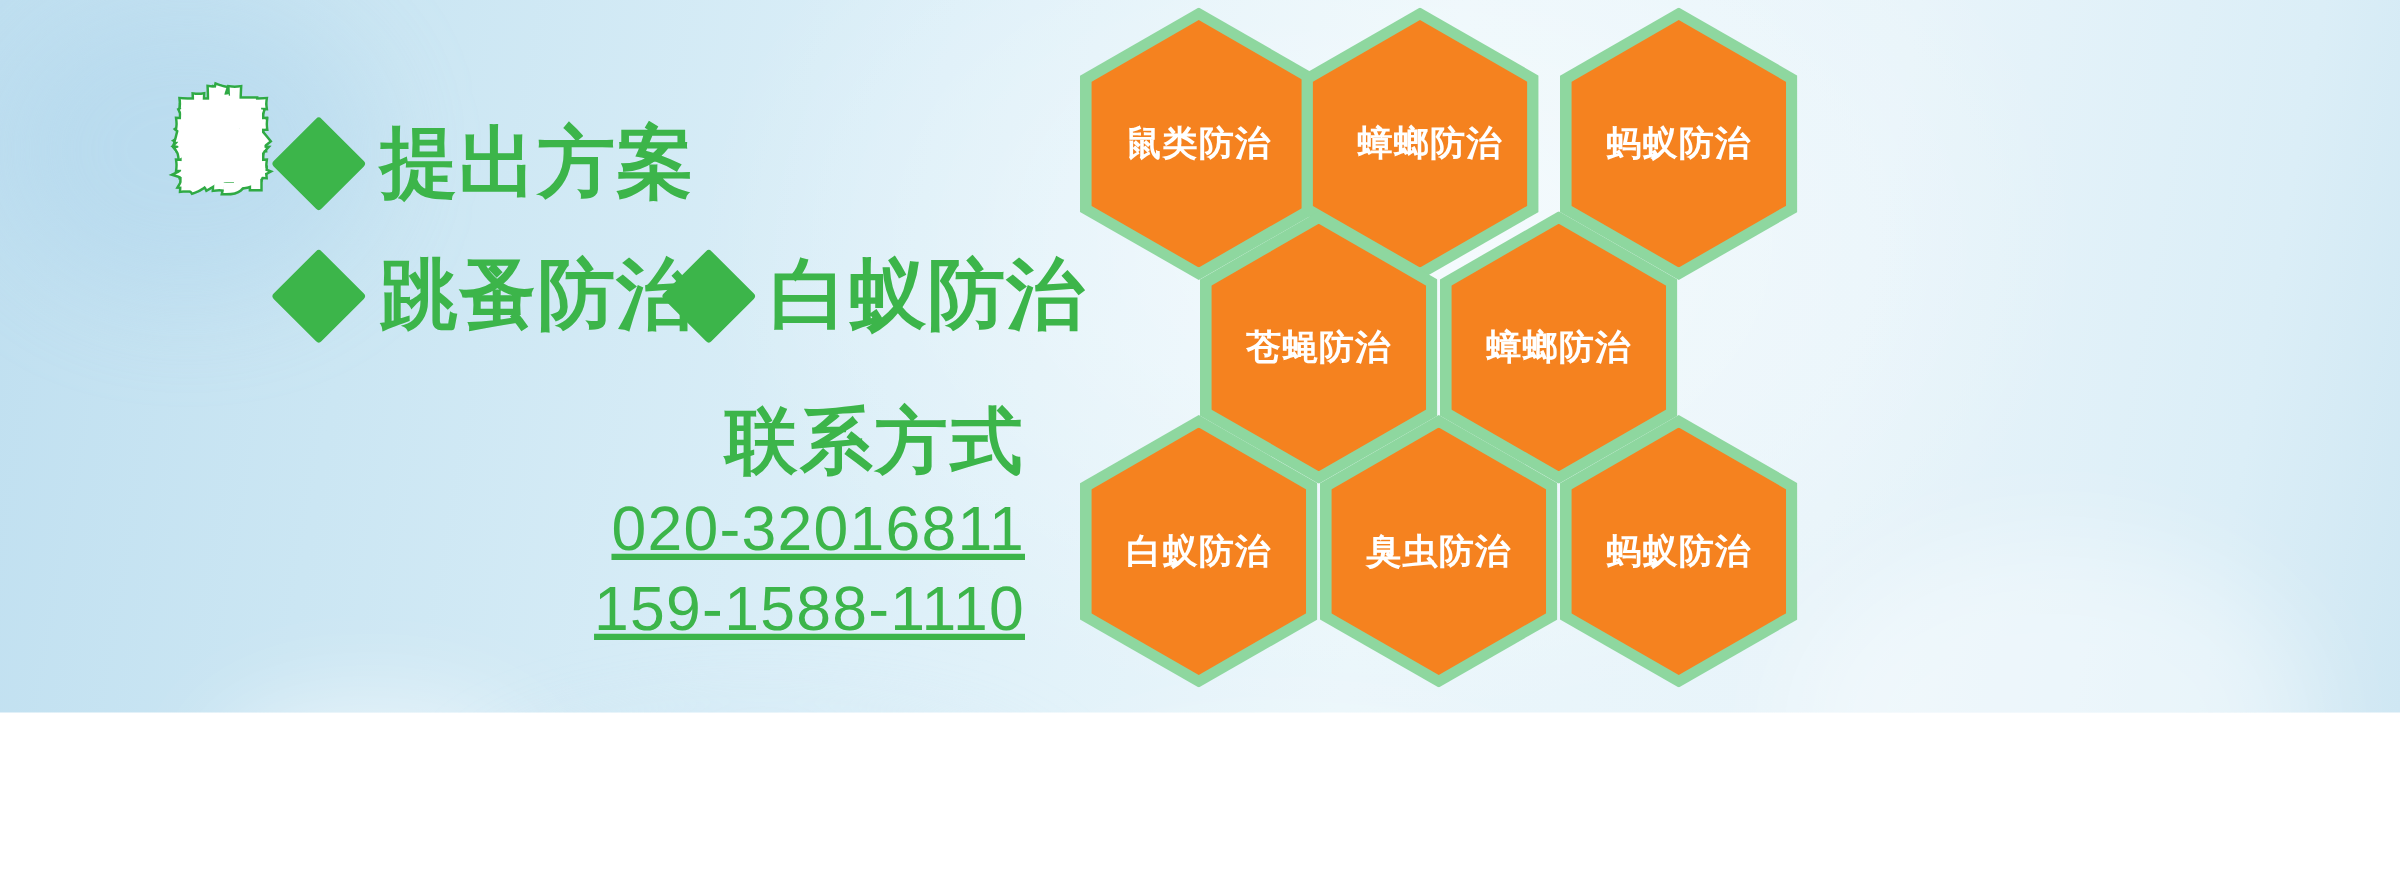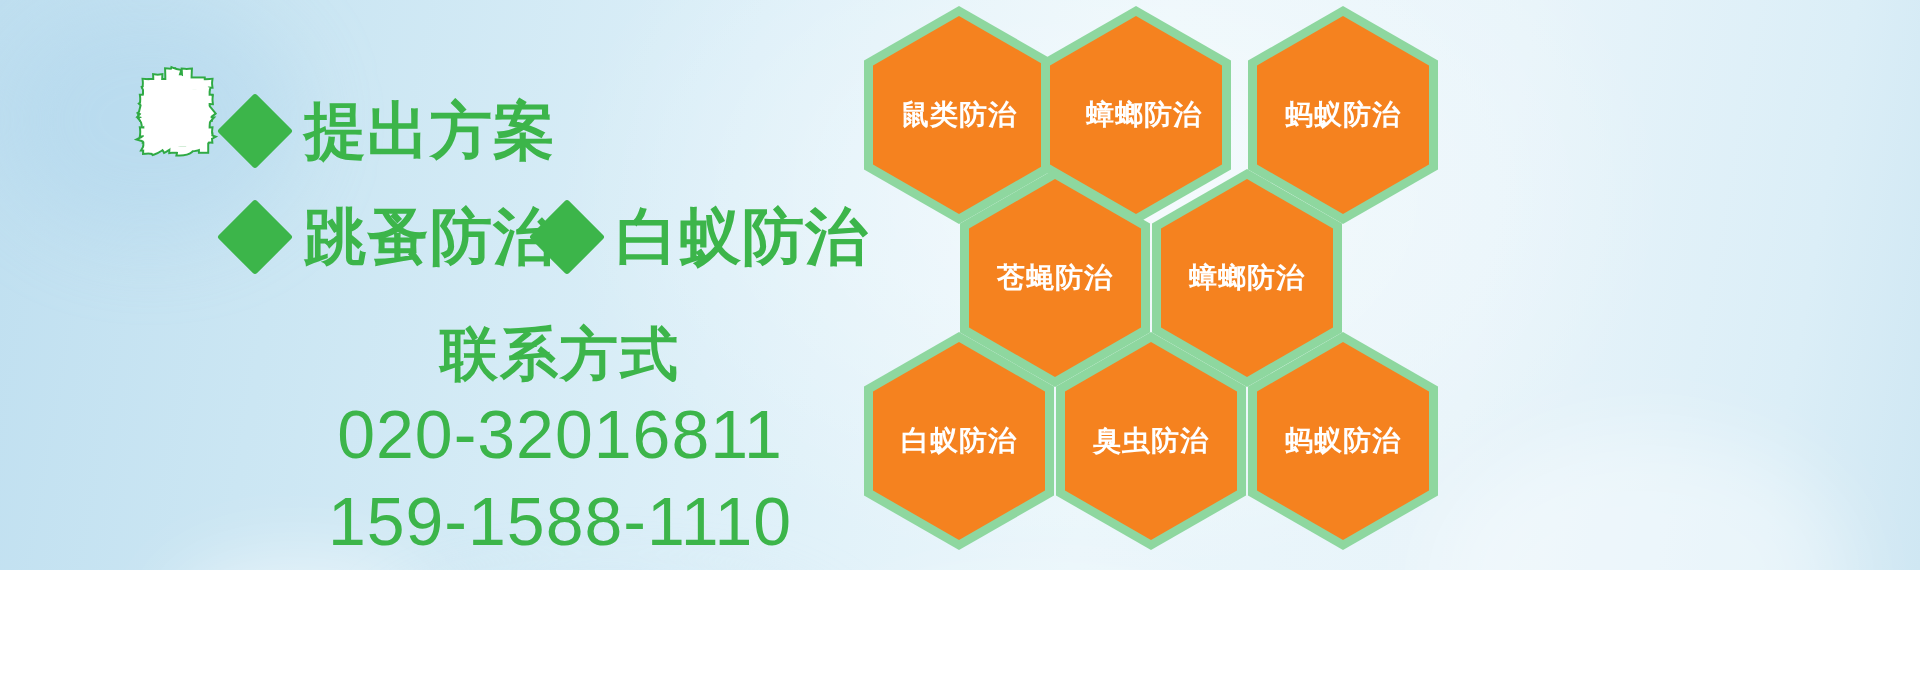--- a/index.html
+++ b/index.html
@@ -45,28 +45,28 @@
     width:54px; height:54px; background:#3cb54a;
     transform:rotate(45deg); flex:0 0 auto;
     margin-right:22px; border-radius:3px;
   }
   .feat-text{
     font-size:62px; font-weight:bold; color:#3cb54a;
     letter-spacing:1px; white-space:nowrap; line-height:1;
   }
 
   
-  .contact{ position:absolute; left:300px; top:318px; width:520px; text-align:center; }
+  .contact{ position:absolute; left:300px; top:318px; width:520px; text-align:right; }
   .contact-label{
     font-size:58px; font-weight:bold; color:#3cb54a;
     line-height:1.25; letter-spacing:2px;
   }
   .contact-phone{
-    font-size:68px; color:#3cb54a; line-height:1.28;
-    letter-spacing:1px; font-weight:400;
+    font-size:50px; color:#3cb54a; line-height:1.28;
+    letter-spacing:1px; font-weight:400;text-decoration:underline;
   }
 
   
   .honeycomb{ position:absolute; left:856px; top:-2px; width:600px; height:580px; }
   .hex{
     position:absolute; width:190px; height:218px;
     display:flex; align-items:center; justify-content:center;
     background:#8ed79f;
     clip-path:polygon(50% 0%,100% 25%,100% 75%,50% 100%,0% 75%,0% 25%);
   }

